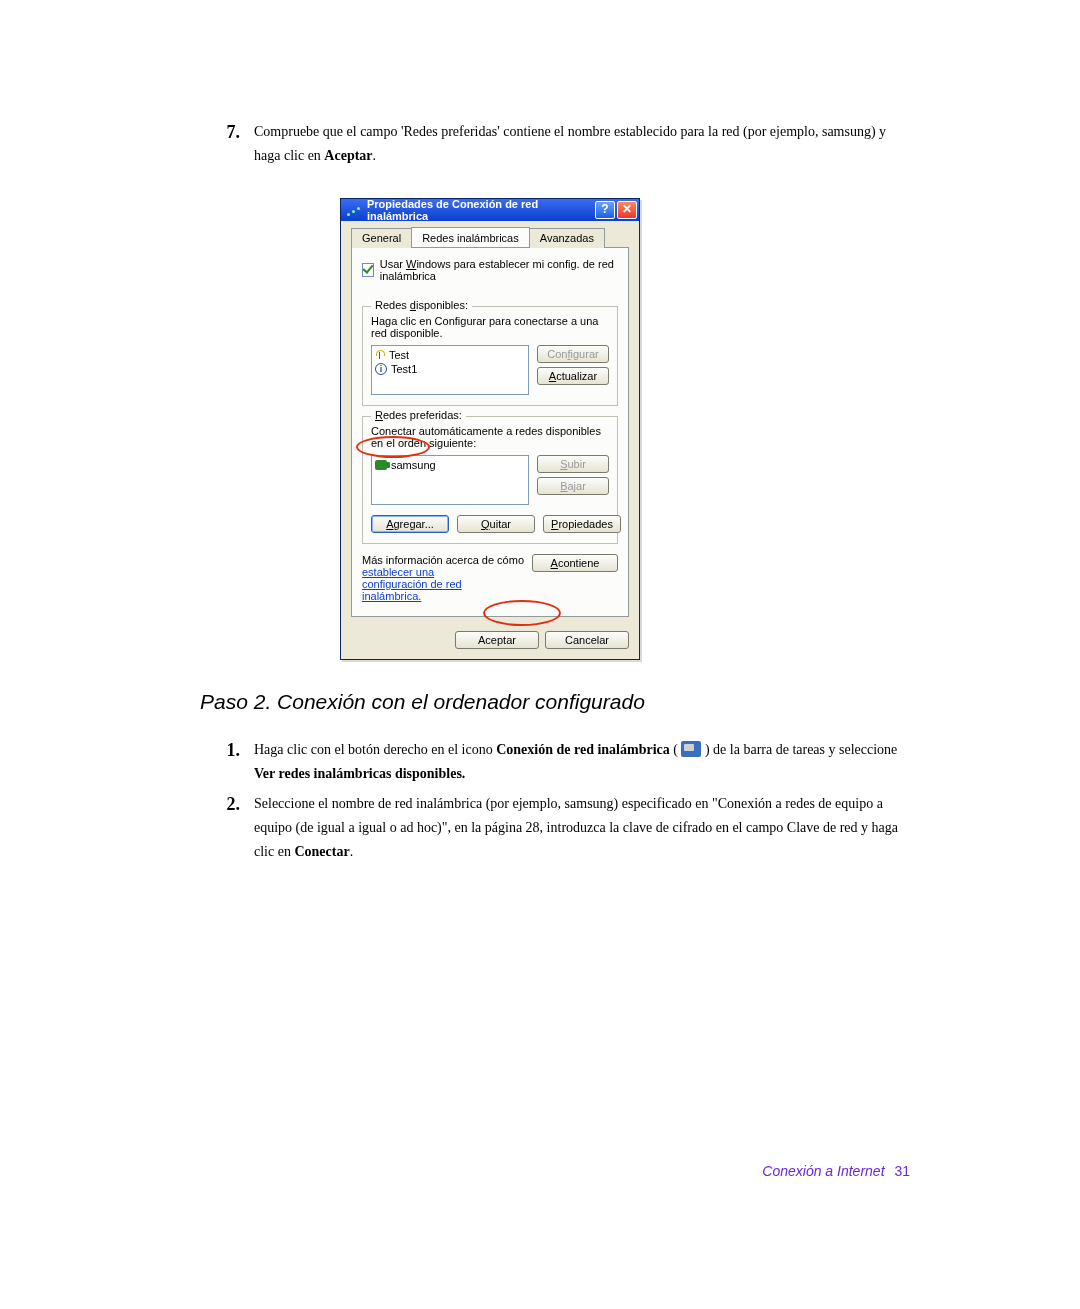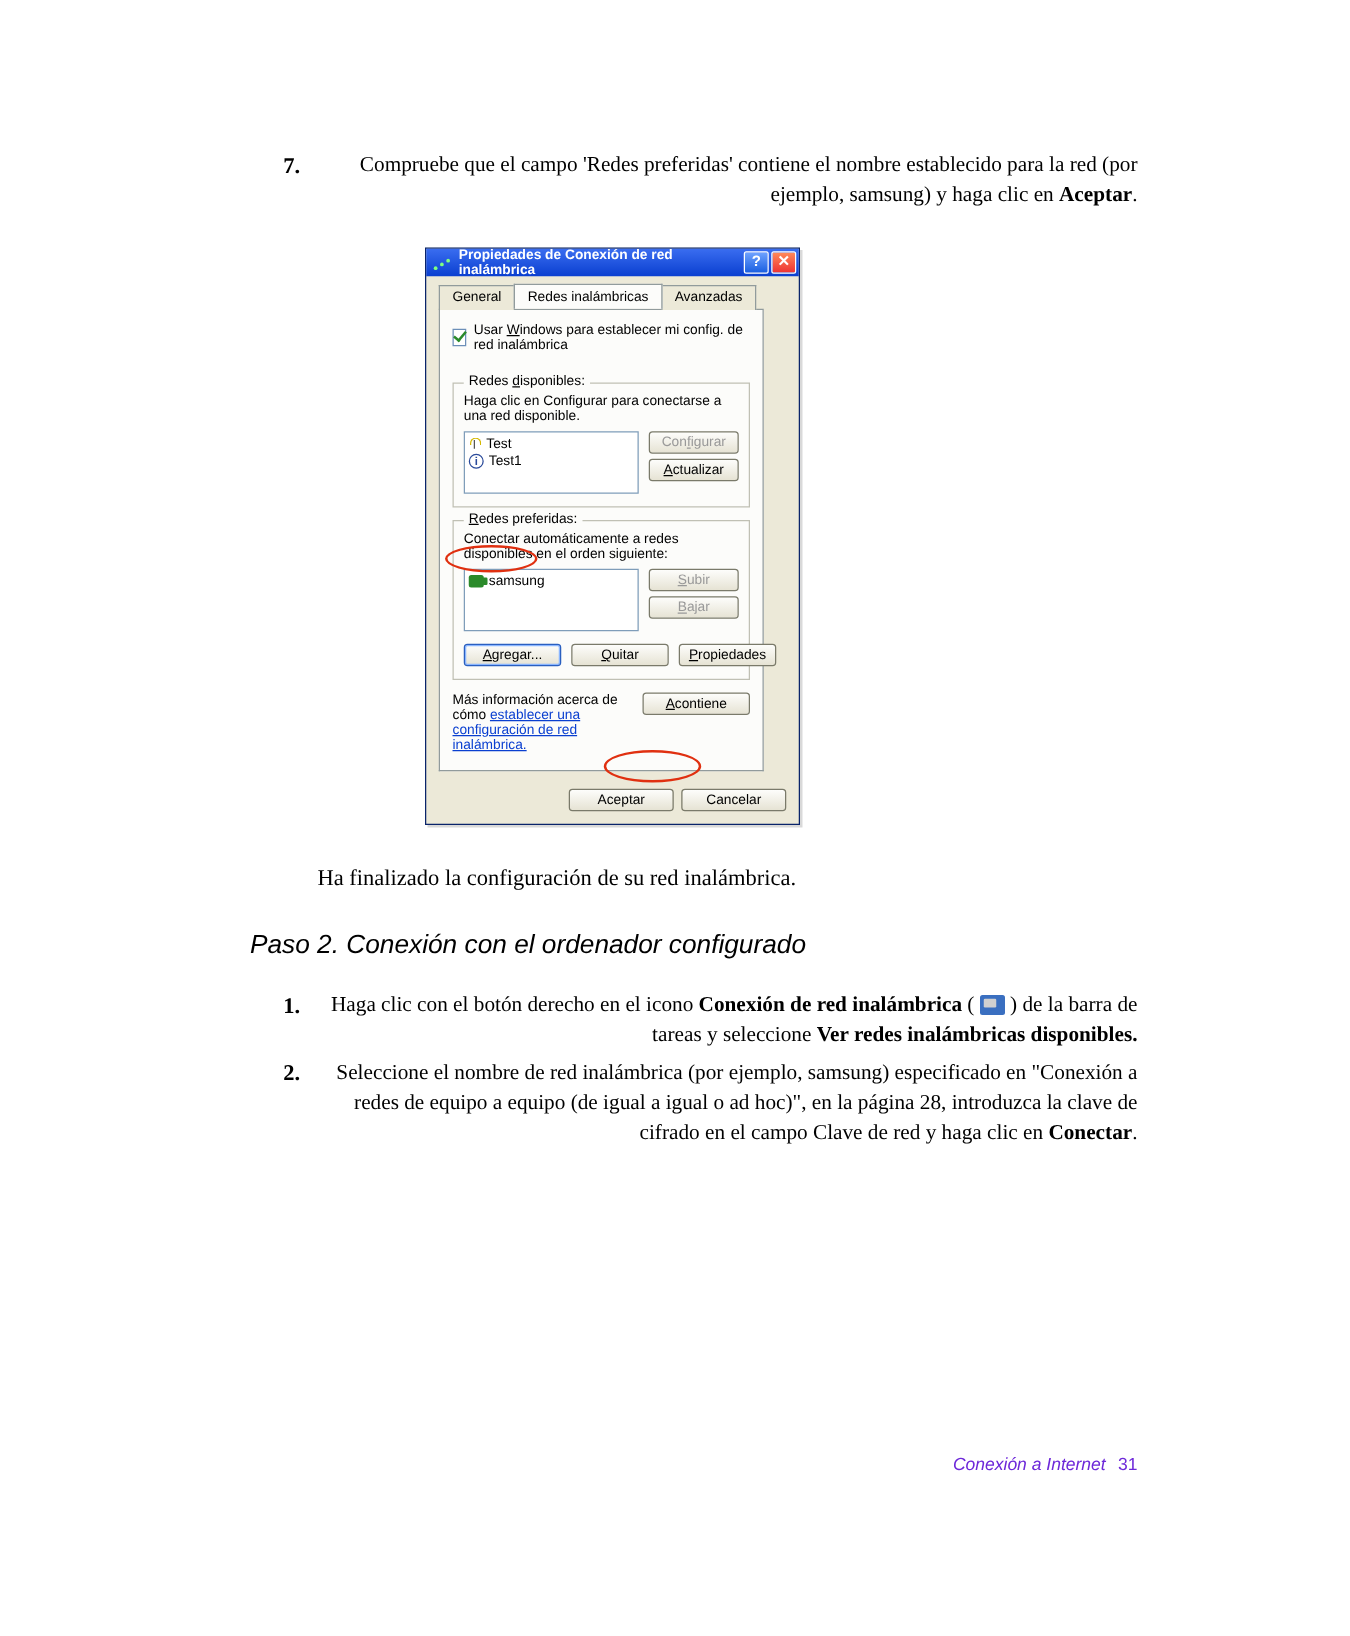--- a/index.html
+++ b/index.html
@@ -26,23 +26,22 @@
   .step-num {
     width: 40px;
     text-align: right;
     padding-right: 14px;
     font-weight: bold;
     font-size: 18px;
     line-height: 24px;
   }
   .step-body {
     flex: 1;
-    font-size: 17px;
+    font-size: 14px;
     line-height: 24px;
-    text-align: right;
   }
   .step-body b { font-weight: bold; }
   .para-indent {
     margin-left: 54px;
     font-size: 18px;
     line-height: 24px;
   }
   .section-heading {
     font-family: Arial, Helvetica, sans-serif;
     font-style: italic;
@@ -119,21 +118,21 @@
     border: 1px solid #fff;
     background: linear-gradient(#6fa2ff,#1a5fe0);
     color: #fff;
     font-weight: bold;
     font-size: 12px;
     line-height: 14px;
     text-align: center;
     border-radius: 2px;
   }
   .titlebar .tbtn.close { background: linear-gradient(#ff8a5a,#e33); }
-  .dialog-body { padding: 6px 28px 10px 10px; }
+  .dialog-body { padding: 6px 10px 10px 10px; }
   .tabs { display: flex; border-bottom: 1px solid #919b9c; }
   .tab {
     padding: 3px 10px;
     border: 1px solid #919b9c;
     border-bottom: none;
     background: #ece9d8;
     margin-right: -1px;
     position: relative;
     top: 1px;
   }
@@ -353,21 +352,20 @@
           <div class="xp-btn">Aceptar</div>
           <div class="xp-btn">Cancelar</div>
         </div>
       </div>
       
       <div class="oval" style="left:16px; top:238px; width:70px; height:18px;"></div>
       <div class="oval" style="left:143px; top:402px; width:74px; height:22px;"></div>
     </div>
   </div>
 
-  <div class="para-indent">Ha finalizado la configuración de su red inalámbrica.</div>
 
   <div class="section-heading">Paso 2. Conexión con el ordenador configurado</div>
 
   <div class="step-row">
     <div class="step-num">1.</div>
     <div class="step-body">
       <span>Haga clic con el botón derecho en el icono </span><b>Conexión de red inalámbrica</b><span> ( </span><span class="wifi-icon"></span><span> ) de la barra de tareas y seleccione </span><b>Ver redes inalámbricas disponibles.</b>
     </div>
   </div>
 

